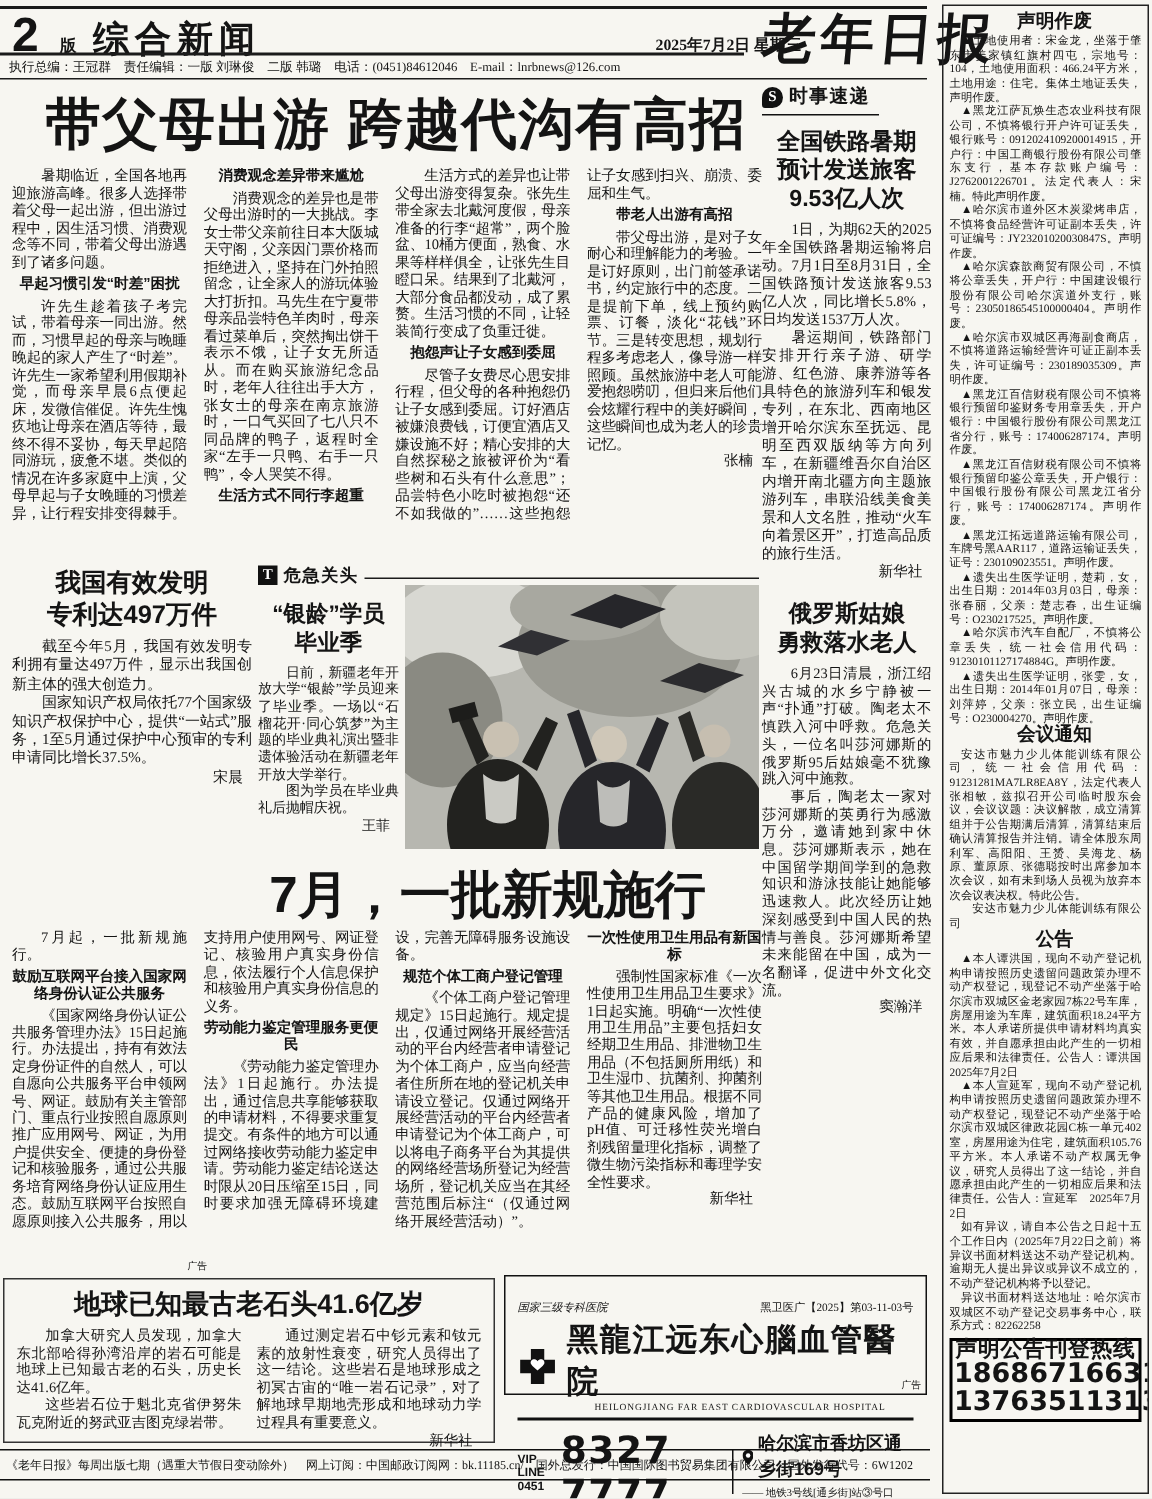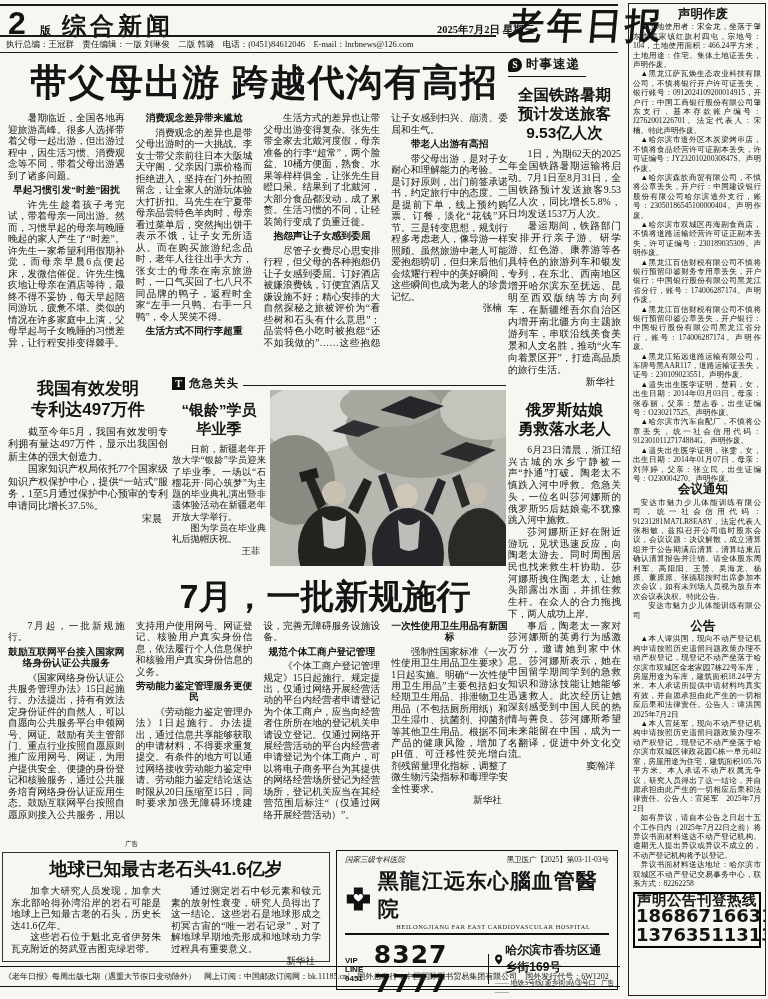--- a/index.html
+++ b/index.html
@@ -63,22 +63,22 @@
   .reg-body{position:absolute;left:8px;top:620px;width:500px;height:228px;overflow:hidden;
             column-count:4;column-gap:11px;font-size:9.7px;line-height:11.4px;text-align:justify;}
 
   
   .rock{position:absolute;left:2px;top:852px;width:328px;height:110px;border:1px solid #333;
         box-sizing:border-box;padding:4px 8px;}
   .rock-title{text-align:center;font-size:18px;font-weight:900;margin-bottom:4px;font-family:"Liberation Sans",sans-serif;}
   .rock-body{column-count:2;column-gap:10px;font-size:9.6px;line-height:11.6px;text-align:justify;}
 
   
-  .ad{position:absolute;left:336px;top:850px;width:282px;height:140px;border:1.5px solid #111;
-      box-sizing:border-box;padding:4px 8px;background:#f7f6f1;}
+  .ad{position:absolute;left:336px;top:850px;width:282px;height:80px;border:1.5px solid #111;
+      box-sizing:border-box;padding:16px 8px;background:#f7f6f1;}
   .ad-top{display:flex;justify-content:space-between;font-size:7.5px;}
   .ad-top .grade{font-style:italic;}
   .ad-name-row{display:flex;align-items:center;justify-content:center;gap:6px;margin-top:2px;
                border-bottom:2px solid #111;padding-bottom:3px;}
   .ad-name{font-size:21px;font-weight:900;letter-spacing:1px;font-family:"Liberation Serif",serif;}
   .ad-en{font-size:6.3px;letter-spacing:0.6px;text-align:center;}
   .ad-bottom{display:flex;align-items:center;gap:6px;margin-top:5px;border-bottom:2px solid #111;padding-bottom:4px;}
   .vip{display:flex;flex-direction:column;font-size:8px;font-weight:900;line-height:9px;font-family:"Liberation Sans",sans-serif;}
   .ad-phone{font-size:25px;font-weight:900;letter-spacing:1px;font-family:"DejaVu Sans",sans-serif;}
   .vsep{width:1.5px;height:30px;background:#111;}
@@ -148,21 +148,20 @@
         <p>1日，为期62天的2025年全国铁路暑期运输将启动。7月1日至8月31日，全国铁路预计发送旅客9.53亿人次，同比增长5.8%，日均发送1537万人次。</p>
         <p>暑运期间，铁路部门安排开行亲子游、研学游、红色游、康养游等各具特色的旅游列车和银发专列，在东北、西南地区增开哈尔滨东至抚远、昆明至西双版纳等方向列车，在新疆维吾尔自治区内增开南北疆方向主题旅游列车，串联沿线美食美景和人文名胜，推动“火车向着景区开”，打造高品质的旅行生活。</p>
         <div class="sig">新华社</div>
       </div>
     <div class="side-title t2">
         <div class="stl">俄罗斯姑娘</div>
         <div class="stl">勇救落水老人</div>
       </div>
     <div class="side-body second art">
         <p>6月23日清晨，浙江绍兴古城的水乡宁静被一声“扑通”打破。陶老太不慎跌入河中呼救。危急关头，一位名叫莎河娜斯的俄罗斯95后姑娘毫不犹豫跳入河中施救。</p>
-        <p>莎河娜斯正好在附近游玩，见状迅速反应，向陶老太游去。同时周围居民也找来救生杆协助。莎河娜斯拽住陶老太，让她头部露出水面，并抓住救生杆。在众人的合力拖拽下，两人成功上岸。</p>
         <p>事后，陶老太一家对莎河娜斯的英勇行为感激万分，邀请她到家中休息。莎河娜斯表示，她在中国留学期间学到的急救知识和游泳技能让她能够迅速救人。此次经历让她深刻感受到中国人民的热情与善良。莎河娜斯希望未来能留在中国，成为一名翻译，促进中外文化交流。</p>
         <div class="sig">窦瀚洋</div>
       </div>
   </div>
 
   <div class="patent">
     <div>
         <div class="ptl">我国有效发明</div>
         <div class="ptl">专利达497万件</div>
       </div>

